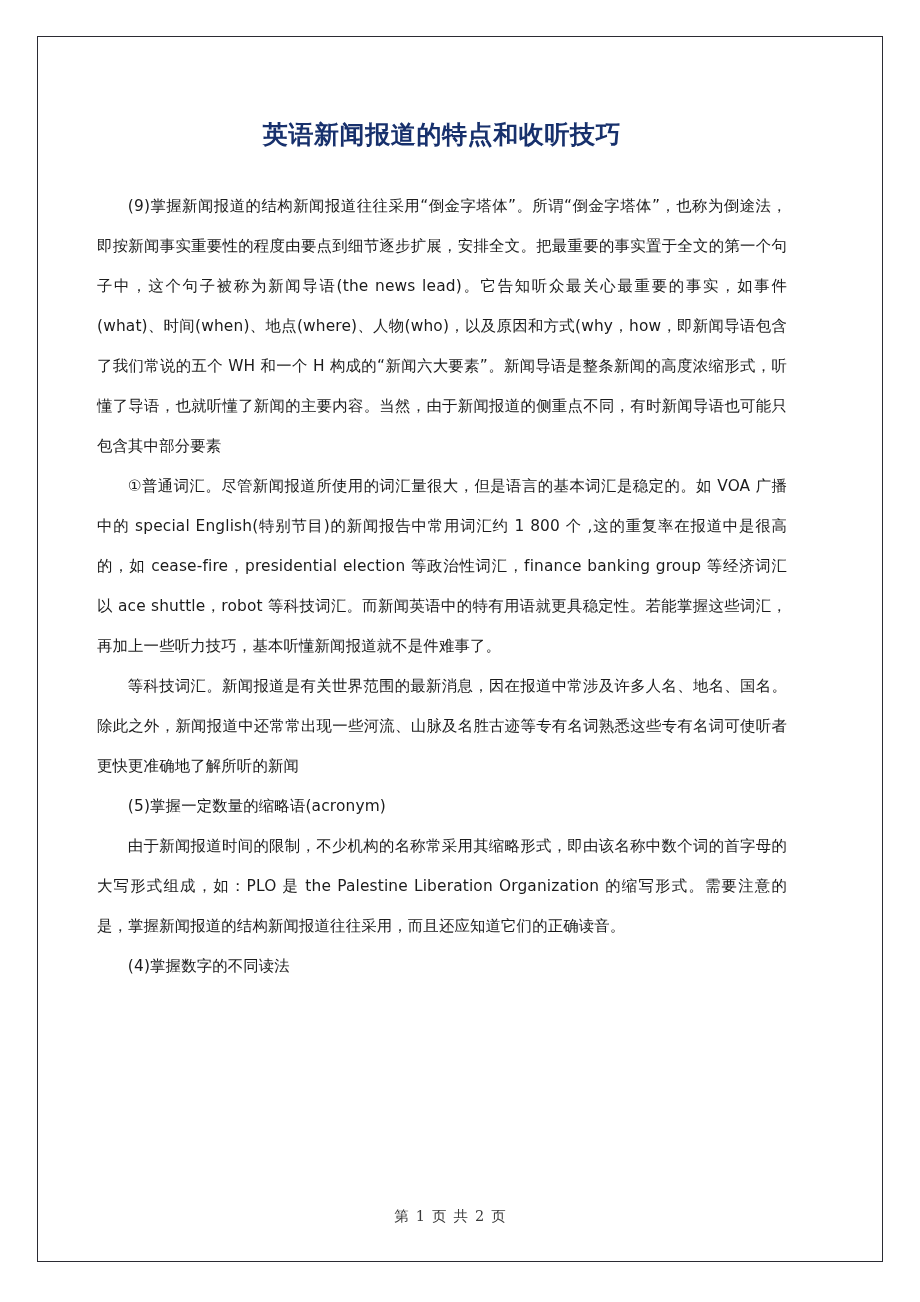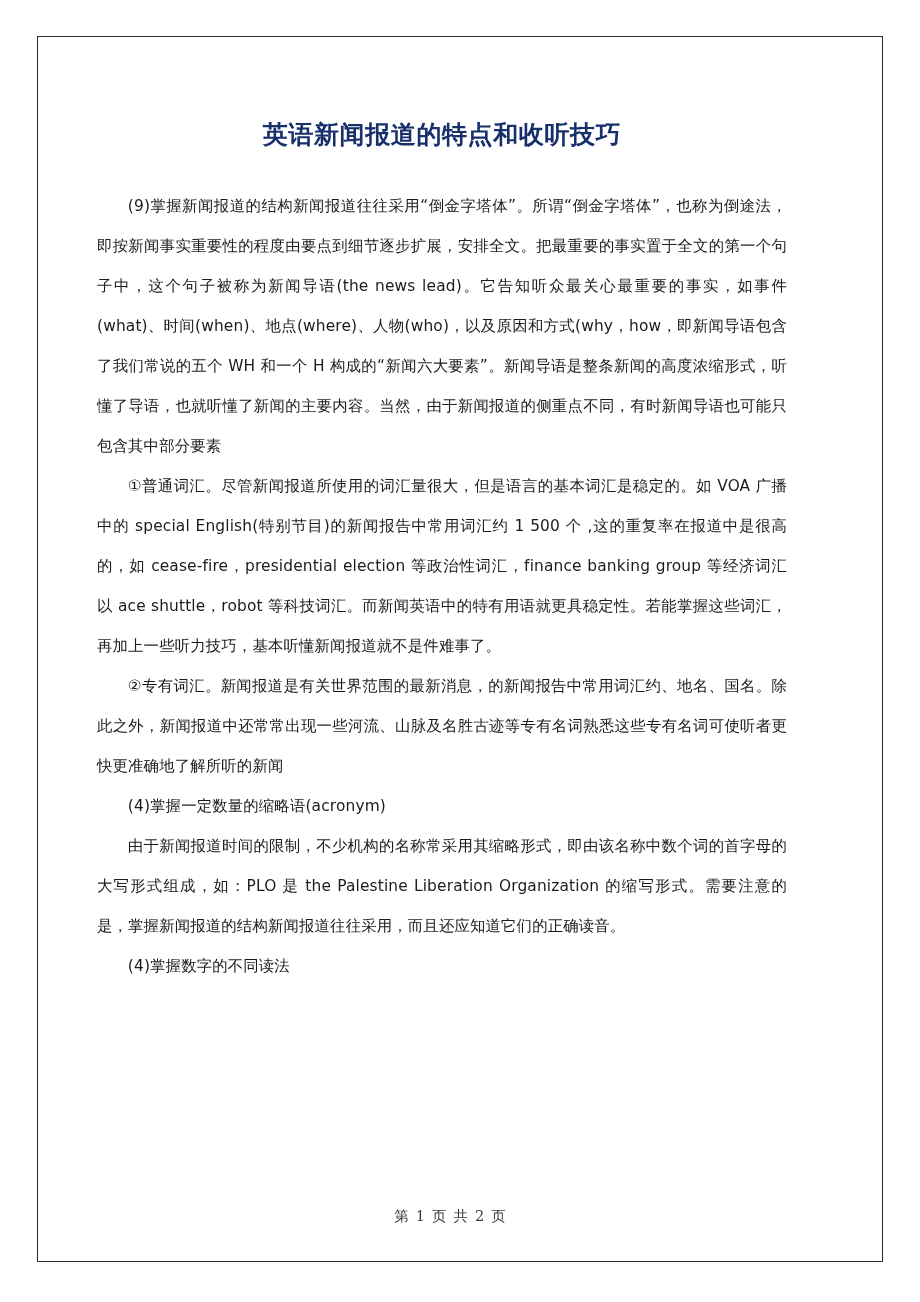--- a/index.html
+++ b/index.html
@@ -94,23 +94,23 @@
 <div class="page">
 
   <div class="page-frame"></div>
 
   <div class="content">
 
     <h1 class="doc-title">英语新闻报道的特点和收听技巧</h1>
 
     <div class="body-block">
       <p class="para indent">(9)掌握新闻报道的结构新闻报道往往采用“倒金字塔体”。所谓“倒金字塔体”，也称为倒途法，即按新闻事实重要性的程度由要点到细节逐步扩展，安排全文。把最重要的事实置于全文的第一个句子中，这个句子被称为新闻导语(the news lead)。它告知听众最关心最重要的事实，如事件(what)、时间(when)、地点(where)、人物(who)，以及原因和方式(why，how，即新闻导语包含了我们常说的五个 WH 和一个 H 构成的“新闻六大要素”。新闻导语是整条新闻的高度浓缩形式，听懂了导语，也就听懂了新闻的主要内容。当然，由于新闻报道的侧重点不同，有时新闻导语也可能只包含其中部分要素</p>
-      <p class="para indent">①普通词汇。尽管新闻报道所使用的词汇量很大，但是语言的基本词汇是稳定的。如 VOA 广播中的 special English(特别节目)的新闻报告中常用词汇约 1 500 个 ,这的重复率在报道中是很高的，如 cease-fire，presidential election 等政治性词汇，finance banking group 等经济词汇以 ace shuttle，robot 等科技词汇。而新闻英语中的特有用语就更具稳定性。若能掌握这些词汇，再加上一些听力技巧，基本听懂新闻报道就不是件难事了。</p>
-      <p class="para indent">②专有词汇。新闻报道是有关世界范围的最新消息，的新闻报告中常用词汇约、地名、国名。除此之外，新闻报道中还常常出现一些河流、山脉及名胜古迹等专有名词熟悉这些专有名词可使听者更快更准确地了解所听的新闻</p>
-      <p class="para indent">(4)掌握一定数量的缩略语(acronym)</p>
+      <p class="para indent">①普通词汇。尽管新闻报道所使用的词汇量很大，但是语言的基本词汇是稳定的。如 VOA 广播中的 special English(特别节目)的新闻报告中常用词汇约 1 800 个 ,这的重复率在报道中是很高的，如 cease-fire，presidential election 等政治性词汇，finance banking group 等经济词汇以 ace shuttle，robot 等科技词汇。而新闻英语中的特有用语就更具稳定性。若能掌握这些词汇，再加上一些听力技巧，基本听懂新闻报道就不是件难事了。</p>
+      <p class="para indent">等科技词汇。新闻报道是有关世界范围的最新消息，因在报道中常涉及许多人名、地名、国名。除此之外，新闻报道中还常常出现一些河流、山脉及名胜古迹等专有名词熟悉这些专有名词可使听者更快更准确地了解所听的新闻</p>
+      <p class="para indent">(5)掌握一定数量的缩略语(acronym)</p>
       <p class="para indent">由于新闻报道时间的限制，不少机构的名称常采用其缩略形式，即由该名称中数个词的首字母的大写形式组成，如：PLO 是 the Palestine Liberation Organization 的缩写形式。需要注意的是，掌握新闻报道的结构新闻报道往往采用，而且还应知道它们的正确读音。</p>
       <p class="para indent">(4)掌握数字的不同读法</p>
     </div>
 
     <div class="footer">第 1 页   共 2 页</div>
 
   </div>
 </div>
 
 </body></html>

